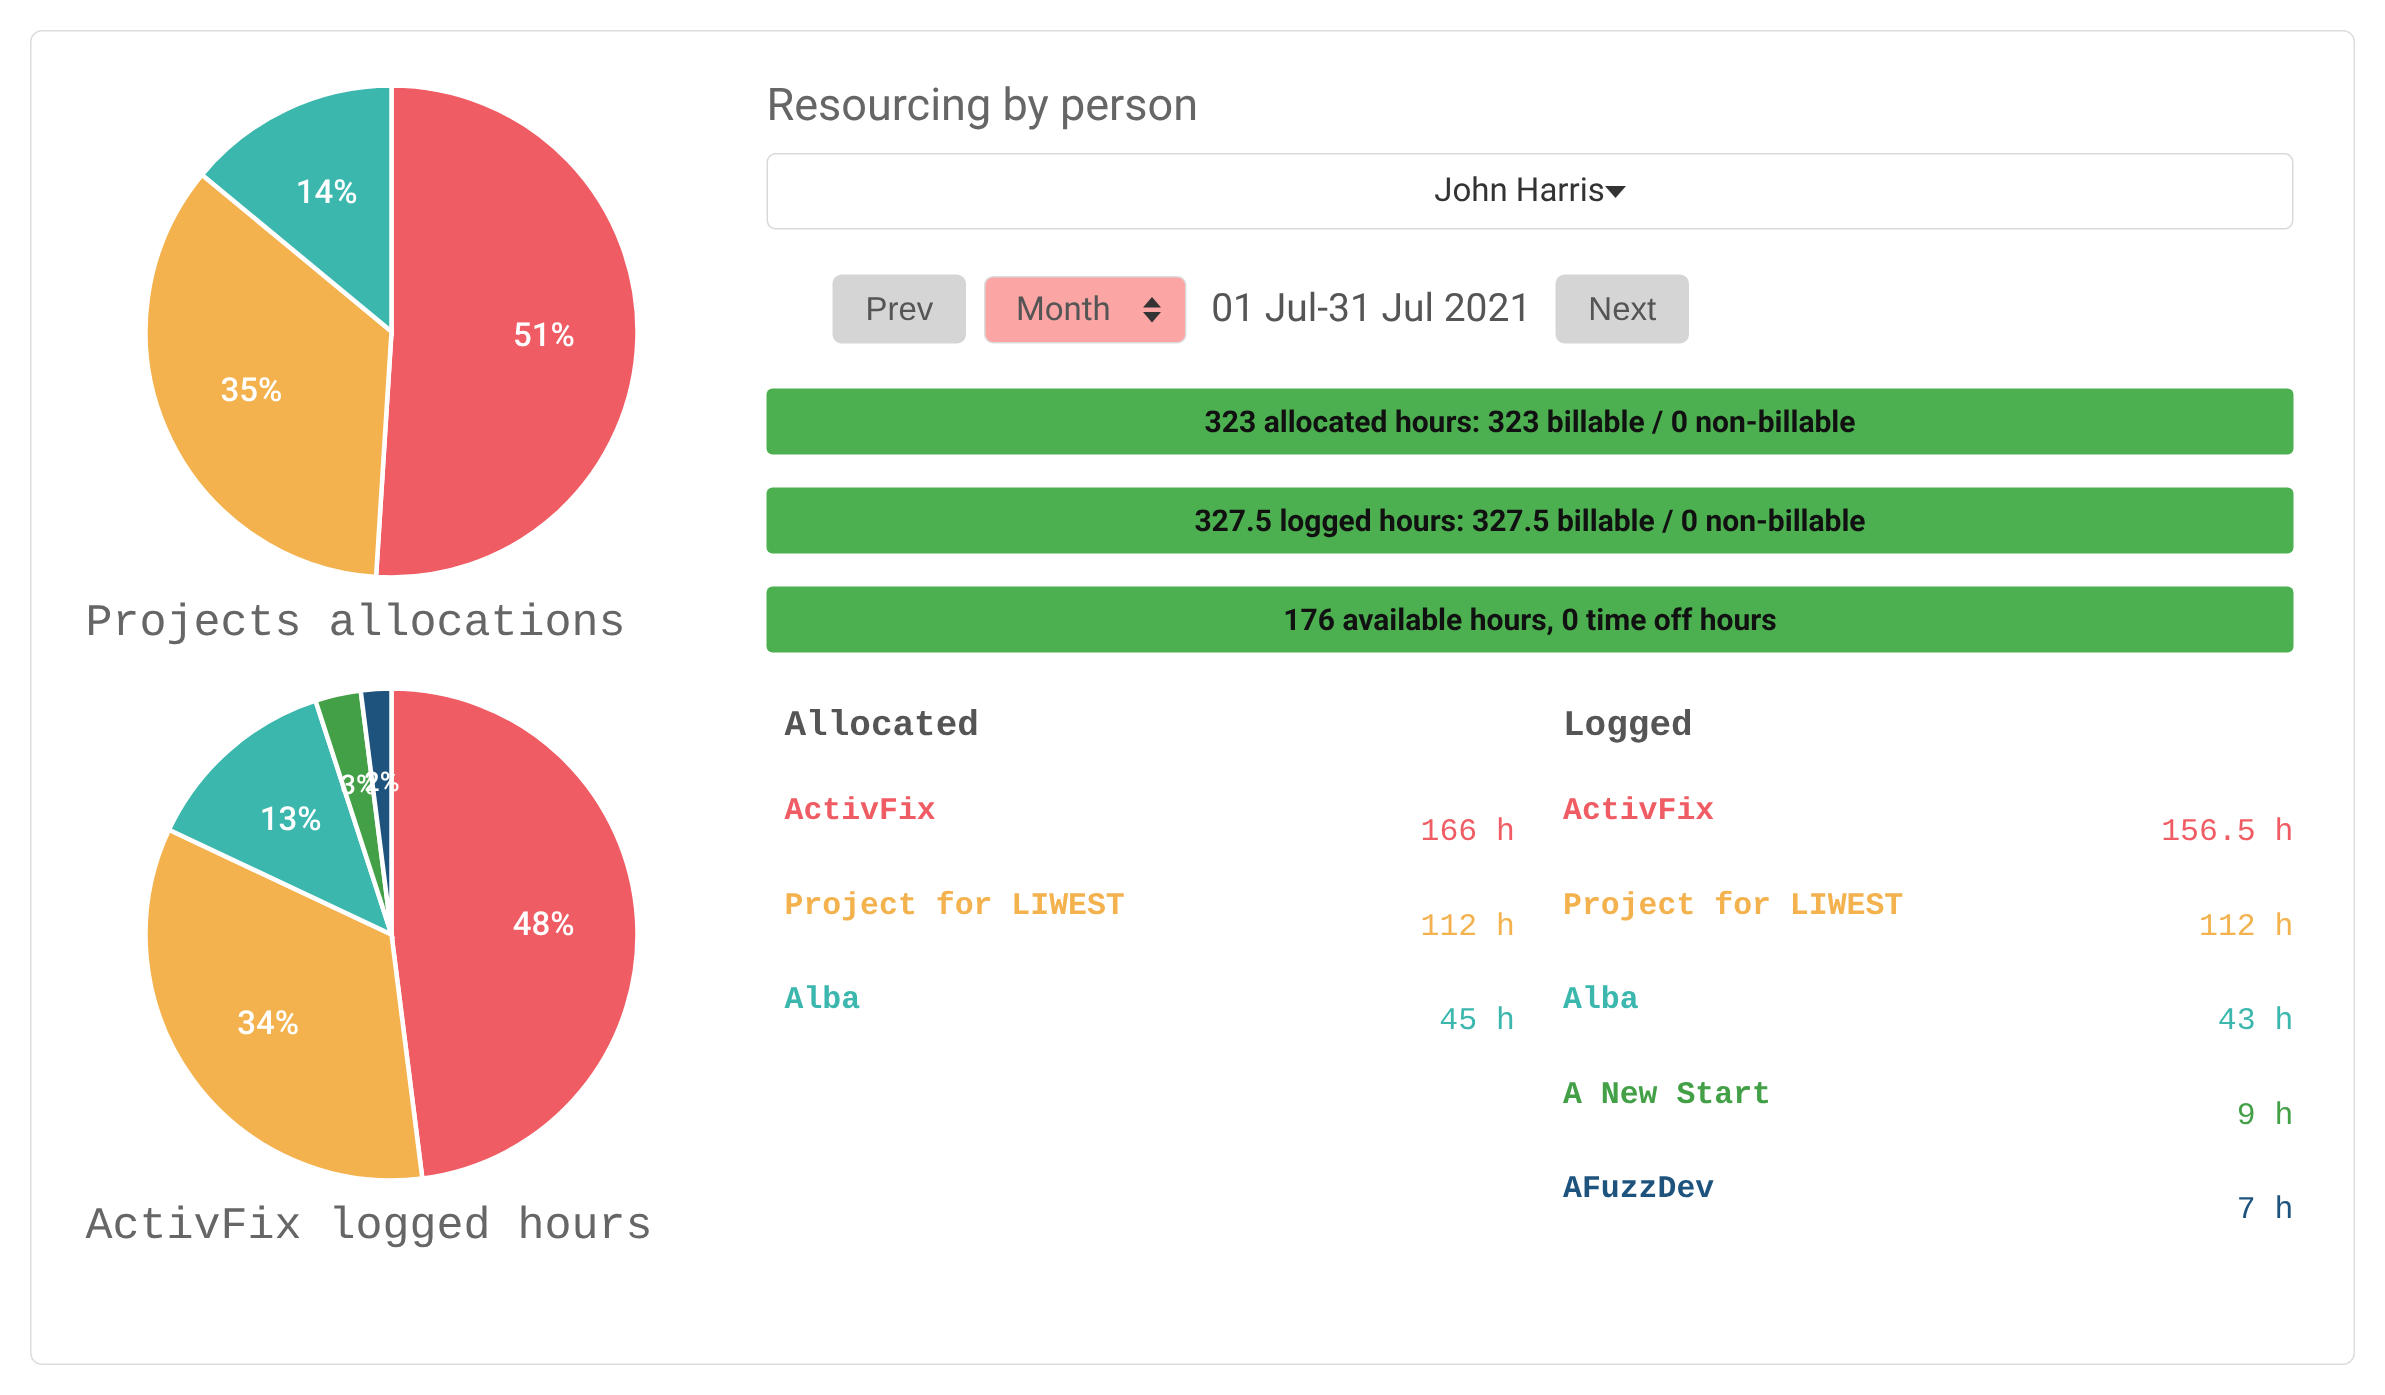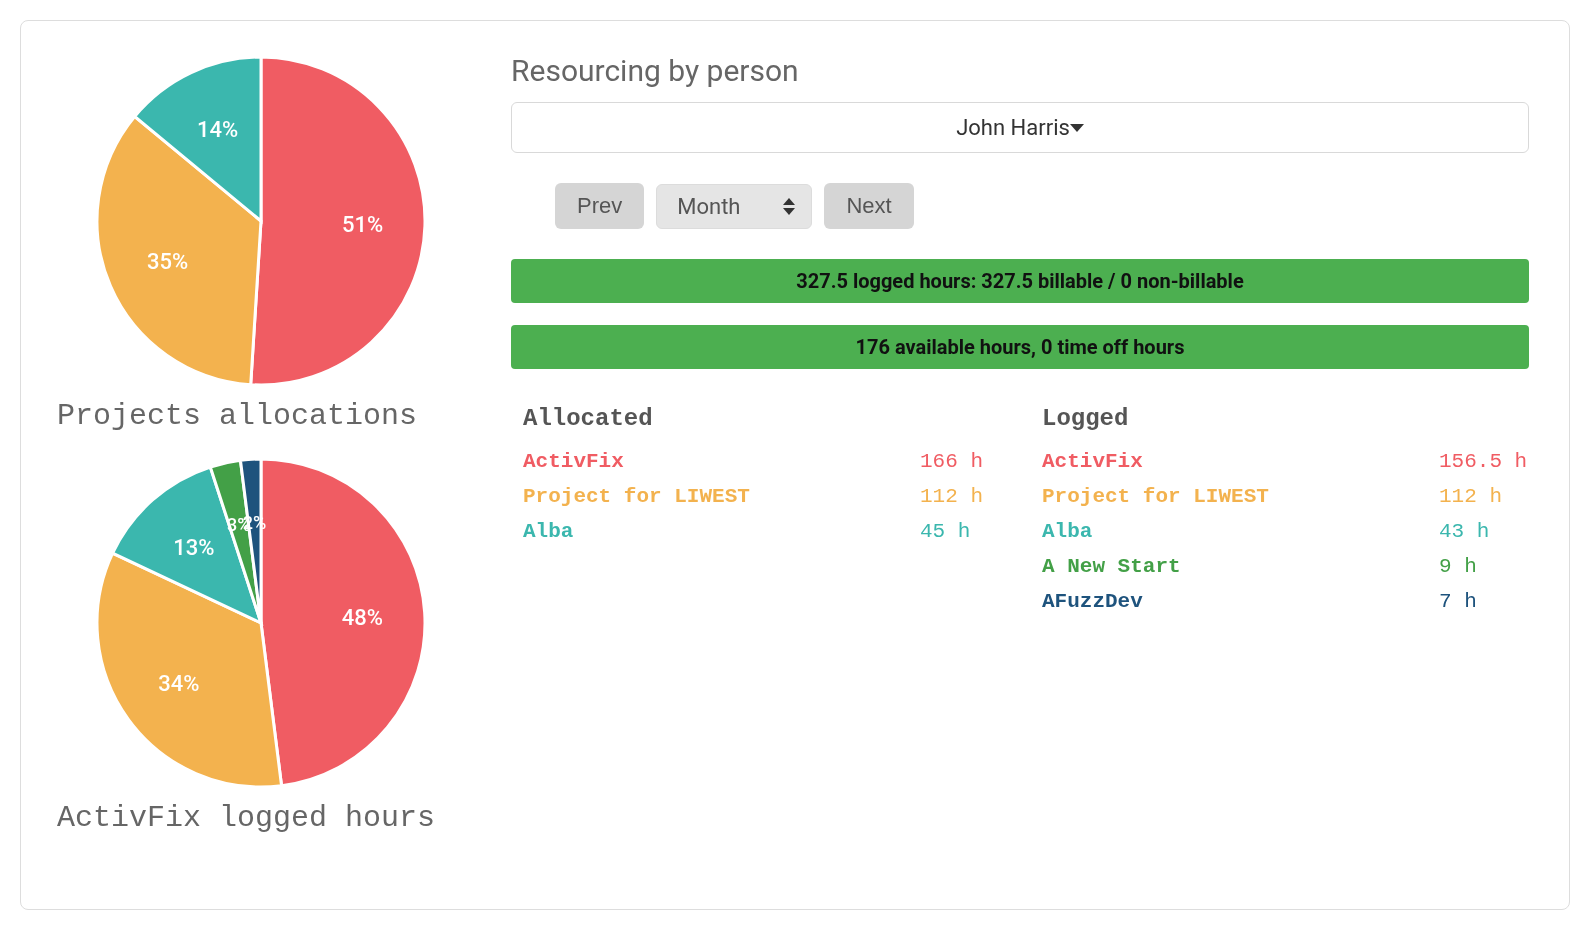--- a/index.html
+++ b/index.html
@@ -89,29 +89,29 @@
     background: #d5d5d5;
     border: none;
     border-radius: 6px;
     padding: 10px 22px;
     font-size: 22px;
     color: #555;
     cursor: pointer;
     font-weight: 400;
   }
   .period-select {
-    background: #e5e5e5;
+    background: #fca5a5;
     border: 1px solid #dcdcdc;
     border-radius: 6px;
     padding: 9px 16px 9px 20px;
     font-size: 22px;
     color: #555;
     display: flex;
     align-items: center;
-    gap: 43px;
+    gap: 22px;
     cursor: pointer;
   }
   .sort-arrows {
     display: flex;
     flex-direction: column;
     gap: 3px;
   }
   .tri-up {
     width: 0; height: 0;
     border-left: 6px solid transparent;
@@ -157,21 +157,21 @@
   }
   .tbl-row {
     display: flex;
     justify-content: space-between;
     align-items: center;
     padding: 6px 0 6px 12px;
     font-size: 21px;
     font-weight: 700;
   }
   .tbl-row .name { flex: 1; }
-  .tbl-row .val { min-width: 90px; text-align: left; font-weight: 400; }
+  .tbl-row .val { min-width: 90px; text-align: right; font-weight: 400; margin-top: 28px; }
 </style>
 </head>
 <body>
 
 <div class="container">
 
   <div class="left-col">
 
     <div class="chart-block">
       <div class="pie-wrap" id="pie1"><svg viewBox="0 0 340 340">
@@ -206,23 +206,25 @@
 
     <div class="date-row">
       <button class="btn-gray">Prev</button>
       <div class="period-select">
         <span>Month</span>
         <span class="sort-arrows">
           <span class="tri-up"></span>
           <span class="tri-down"></span>
         </span>
       </div>
+      <div class="date-range">01 Jul-31 Jul 2021</div>
       <button class="btn-gray">Next</button>
     </div>
 
+    <div class="green-bar">323 allocated hours: 323 billable / 0 non-billable</div>
     <div class="green-bar">327.5 logged hours: 327.5 billable / 0 non-billable</div>
     <div class="green-bar">176 available hours, 0 time off hours</div>
 
     <div class="tables-row">
       <div class="tbl" id="tbl-allocated">
         <div class="tbl-head">Allocated</div>
       <div class="tbl-row" style="color: rgb(240, 92, 99);">
             <span class="name">ActivFix</span>
             <span class="val">166 h</span>
           </div>

